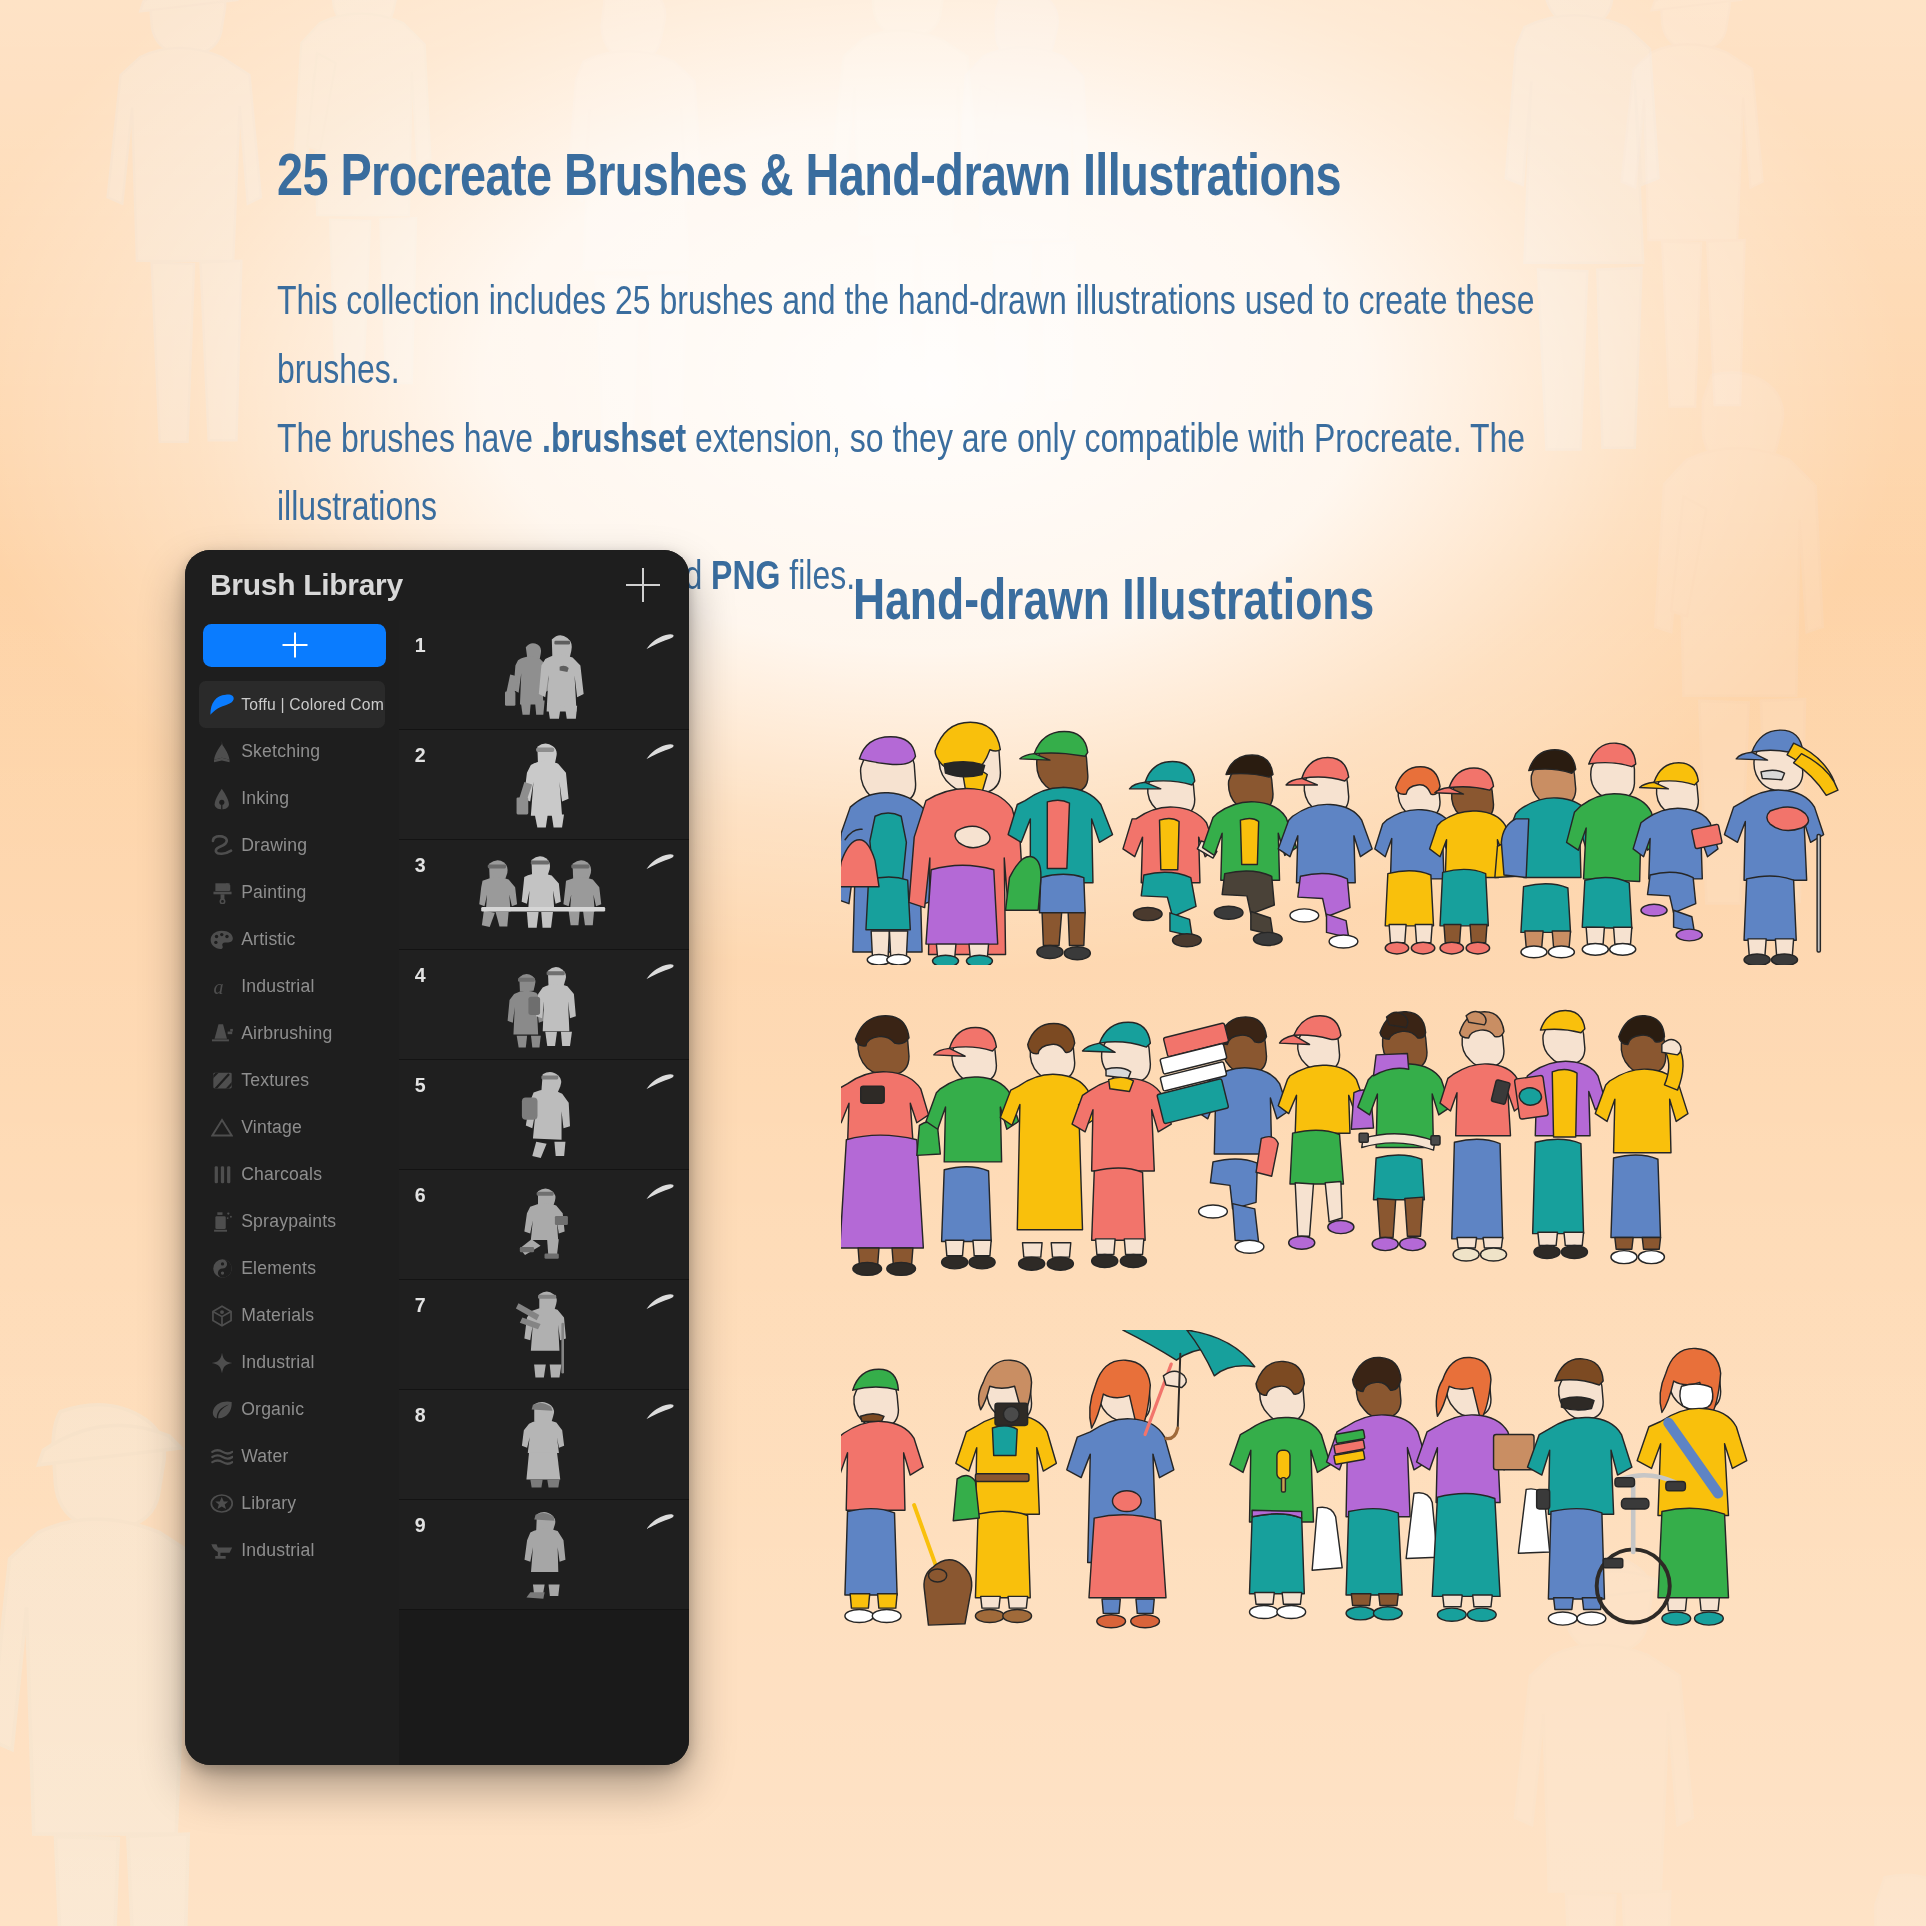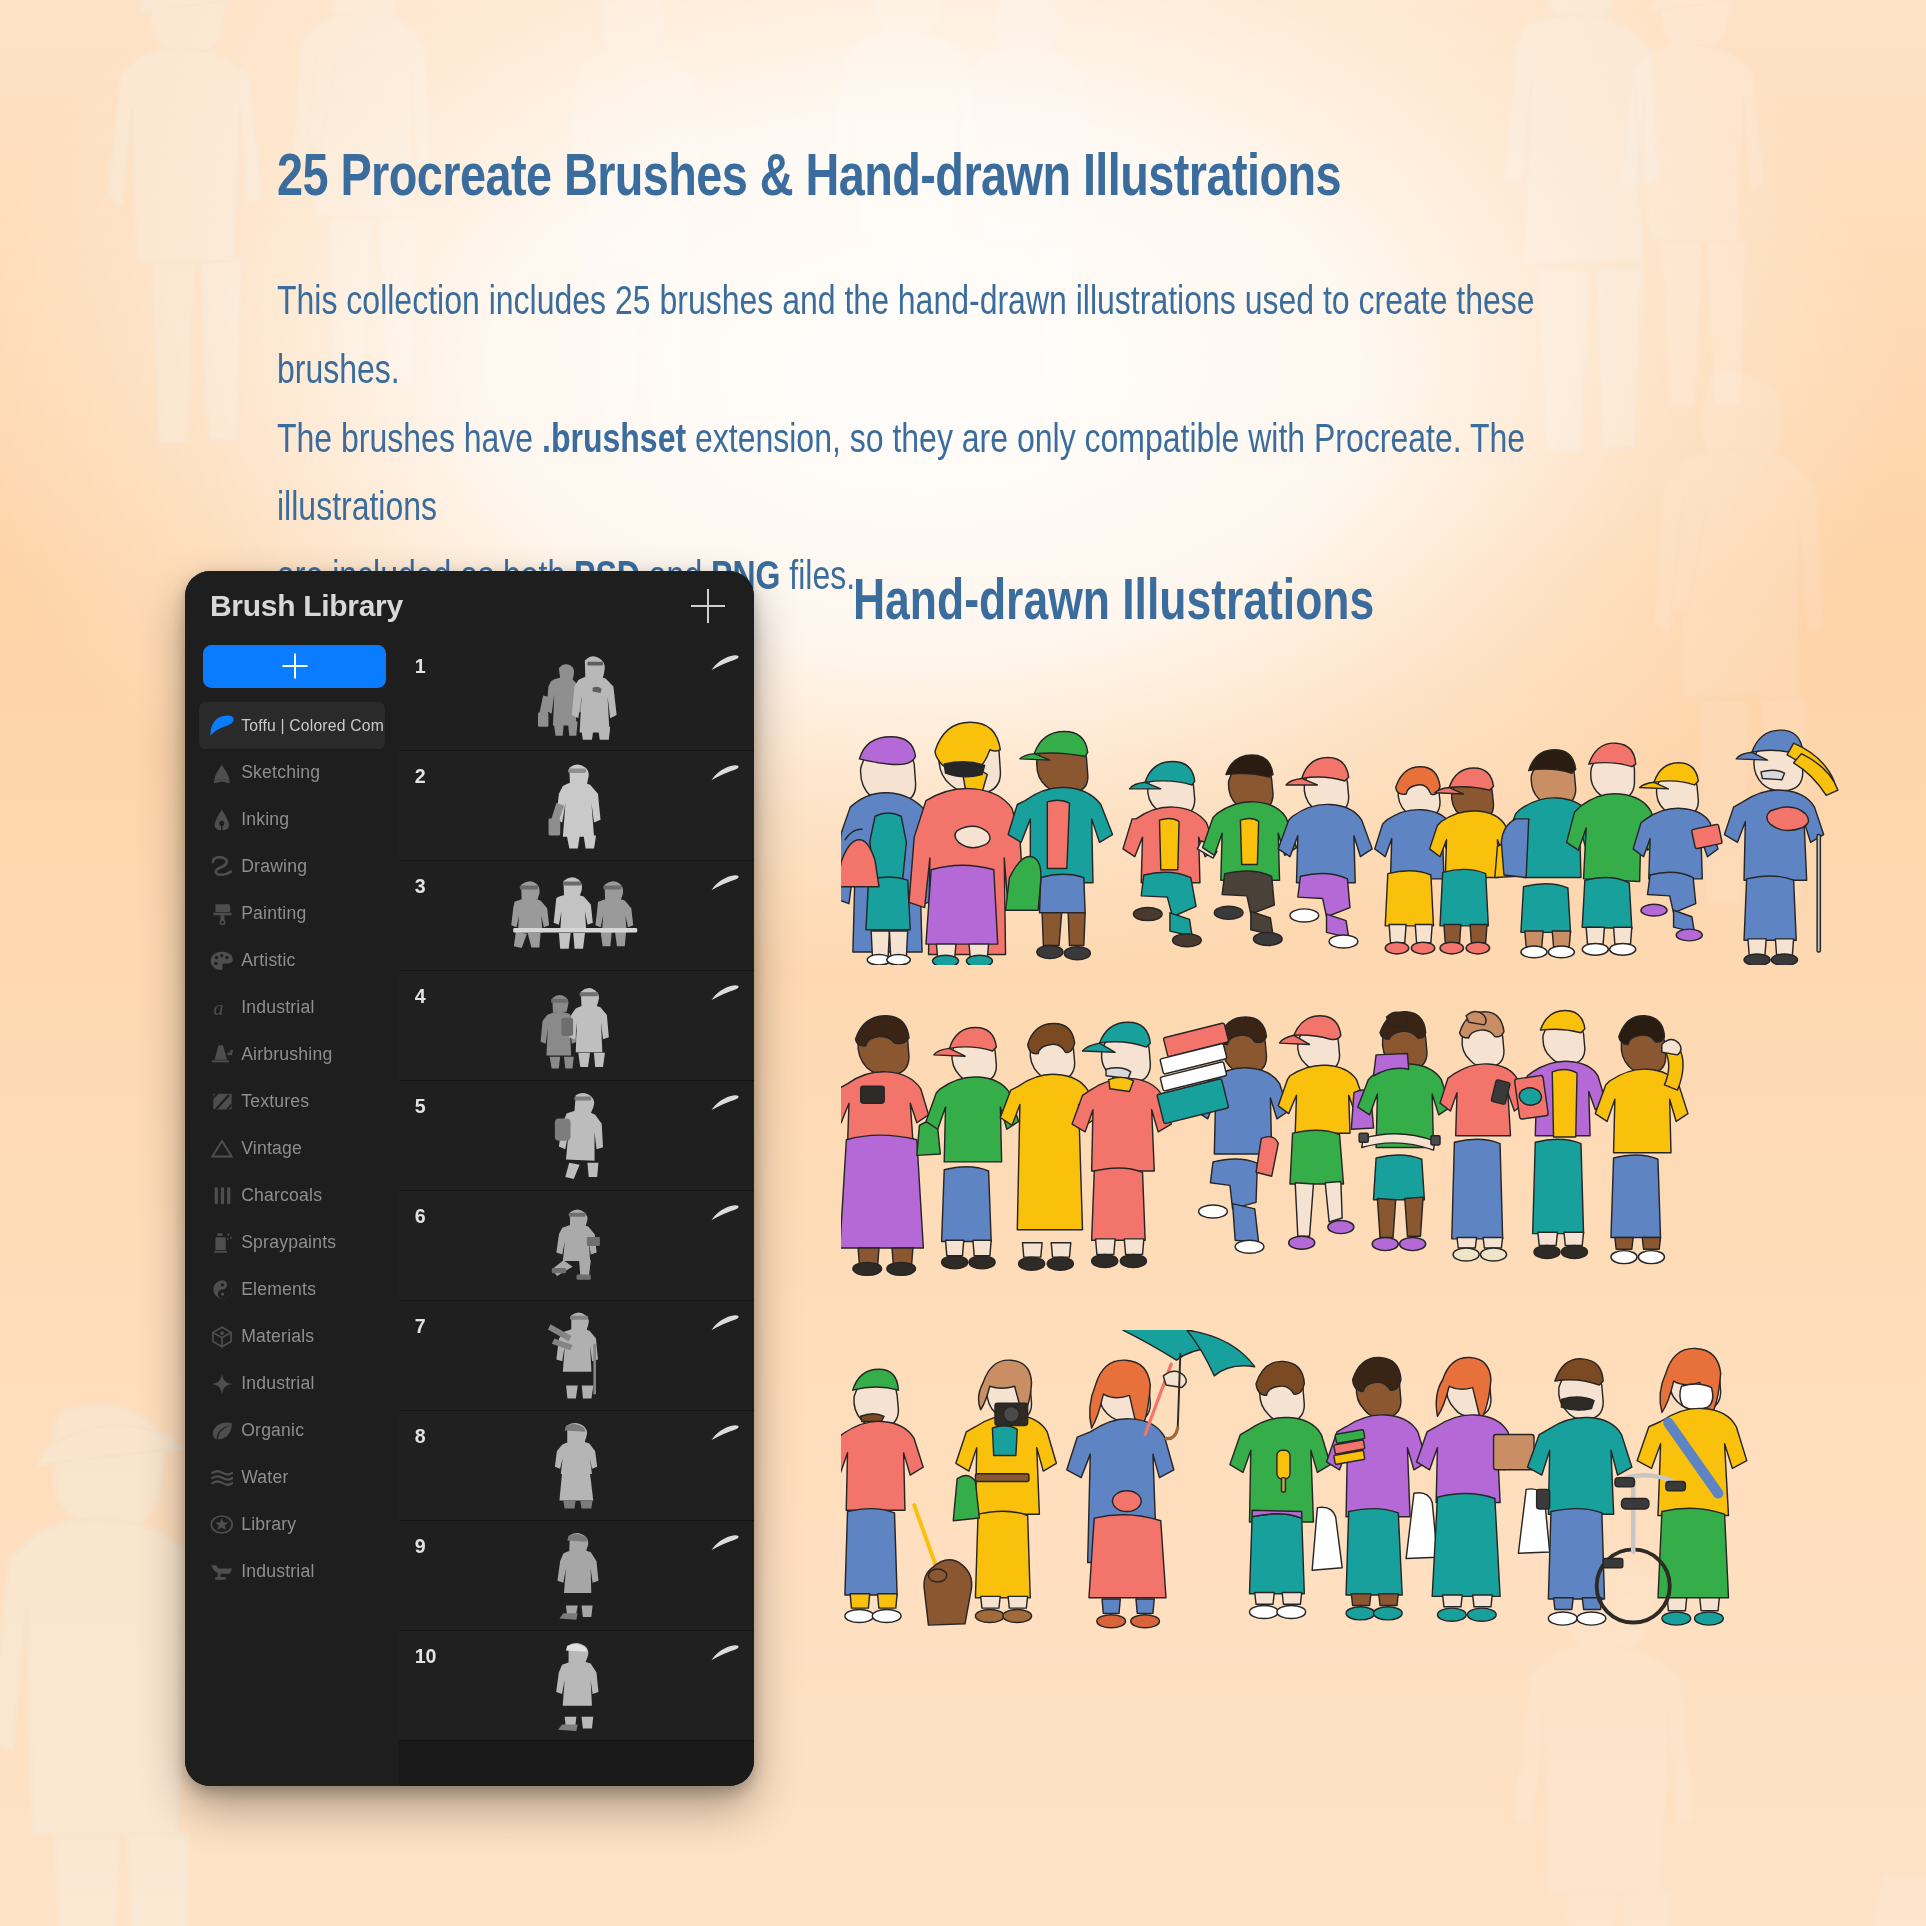--- a/index.html
+++ b/index.html
@@ -80,22 +80,22 @@
     line-height: 1;
     transform: scaleX(0.78);
     transform-origin: left top;
     white-space: nowrap;
   }
 
   
   #brush-panel {
     position: absolute;
     left: 185px;
-    top: 571px;
-    width: 569px;
+    top: 550px;
+    width: 504px;
     height: 1215px;
     background: #1e1e1e;
     border-radius: 25px;
     box-shadow: 0 22px 46px rgba(0,0,0,0.33), 0 5.2px 14.3px rgba(0,0,0,0.22);
     overflow: hidden;
     display: flex;
     flex-direction: column;
   }
 
   #panel-header {
@@ -829,42 +829,20 @@
                   <path d="M42 9 q14 -7 28 3 l1 6 l-31 -2z"></path>
                   <path d="M34 128 l-6 8 l26 2 l2 -10z"></path>
                 </g>
               </svg>
           </span>
           <svg class="brush-stroke" viewBox="0 0 46 28">
               <path d="M2 25 C8 16 18 7 32 3 C40 1 45 2 44 5 C42 9 30 11 20 16 C12 20 6 23 2 25Z" fill="#dcdcdc"></path>
             </svg>
         </div>
 
-        <div class="brush-row">
-          <span class="brush-num">10</span>
-          <span class="brush-thumb">
-            <svg width="72" height="91" viewBox="0 0 110 140">
-                <g fill="#b8b8b8">
-                  <path d="M42 8 q14 -8 26 2 q7 7 3 17 l-4 10 l-25 -2z"></path>
-                  <path d="M32 38 q22 -10 44 -2 l9 14 l3 30 l-9 3 l-3 -22 l2 40 l-45 0 l3 -40 l-4 22 l-9 -3 l4 -30z"></path>
-                  <path d="M36 118 l2 18 l14 0 l2 -18z"></path>
-                  <path d="M62 118 l2 18 l14 0 l2 -18z"></path>
-                </g>
-                <g fill="#e0e0e0">
-                  <path d="M40 9 q15 -7 29 3 l2 6 l-33 -2z"></path>
-                </g>
-                <g fill="#7e7e7e">
-                  <path d="M32 130 l-6 8 l28 2 l2 -10z"></path>
-                </g>
-              </svg>
-          </span>
-          <svg class="brush-stroke" viewBox="0 0 46 28">
-              <path d="M2 25 C8 16 18 7 32 3 C40 1 45 2 44 5 C42 9 30 11 20 16 C12 20 6 23 2 25Z" fill="#dcdcdc"></path>
-            </svg>
-        </div>
 
       </div>
     </div>
   </div>
 
   <div id="illus-area">
 
     <div class="illus-row" id="illus-row-1">
       <svg width="1018" height="274" viewBox="0 0 1560 420">
         <g stroke="#262626" stroke-width="2.2" stroke-linejoin="round" stroke-linecap="round">

